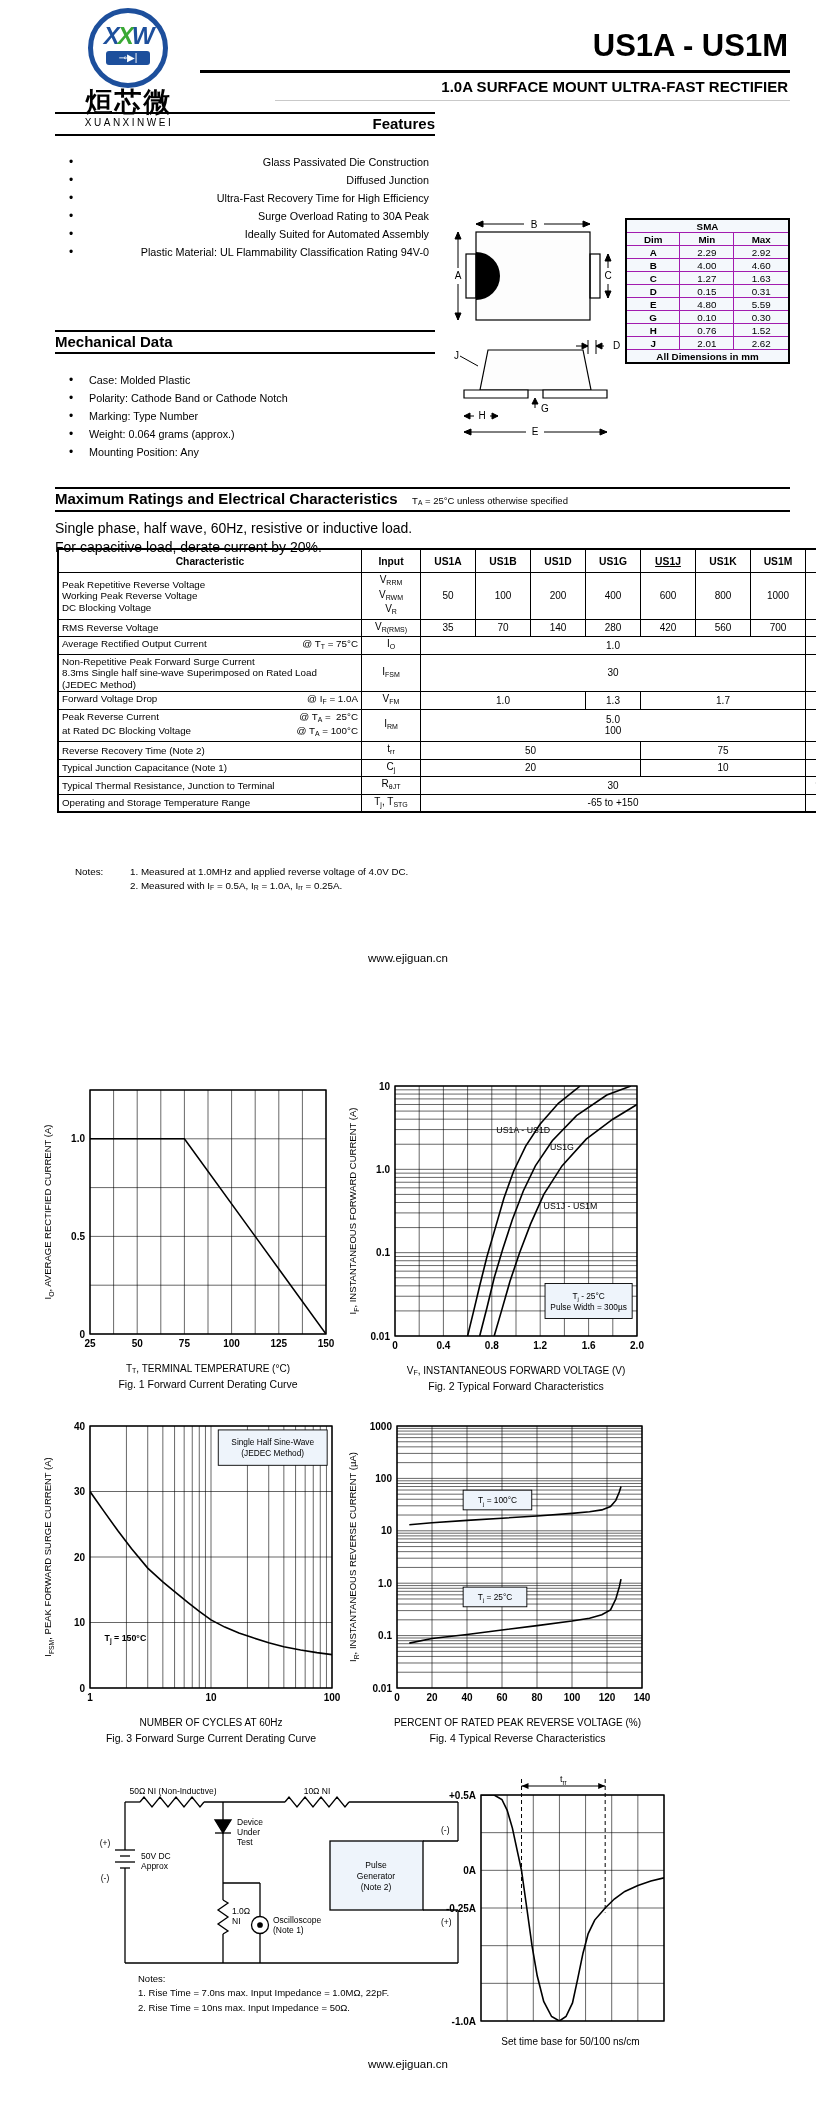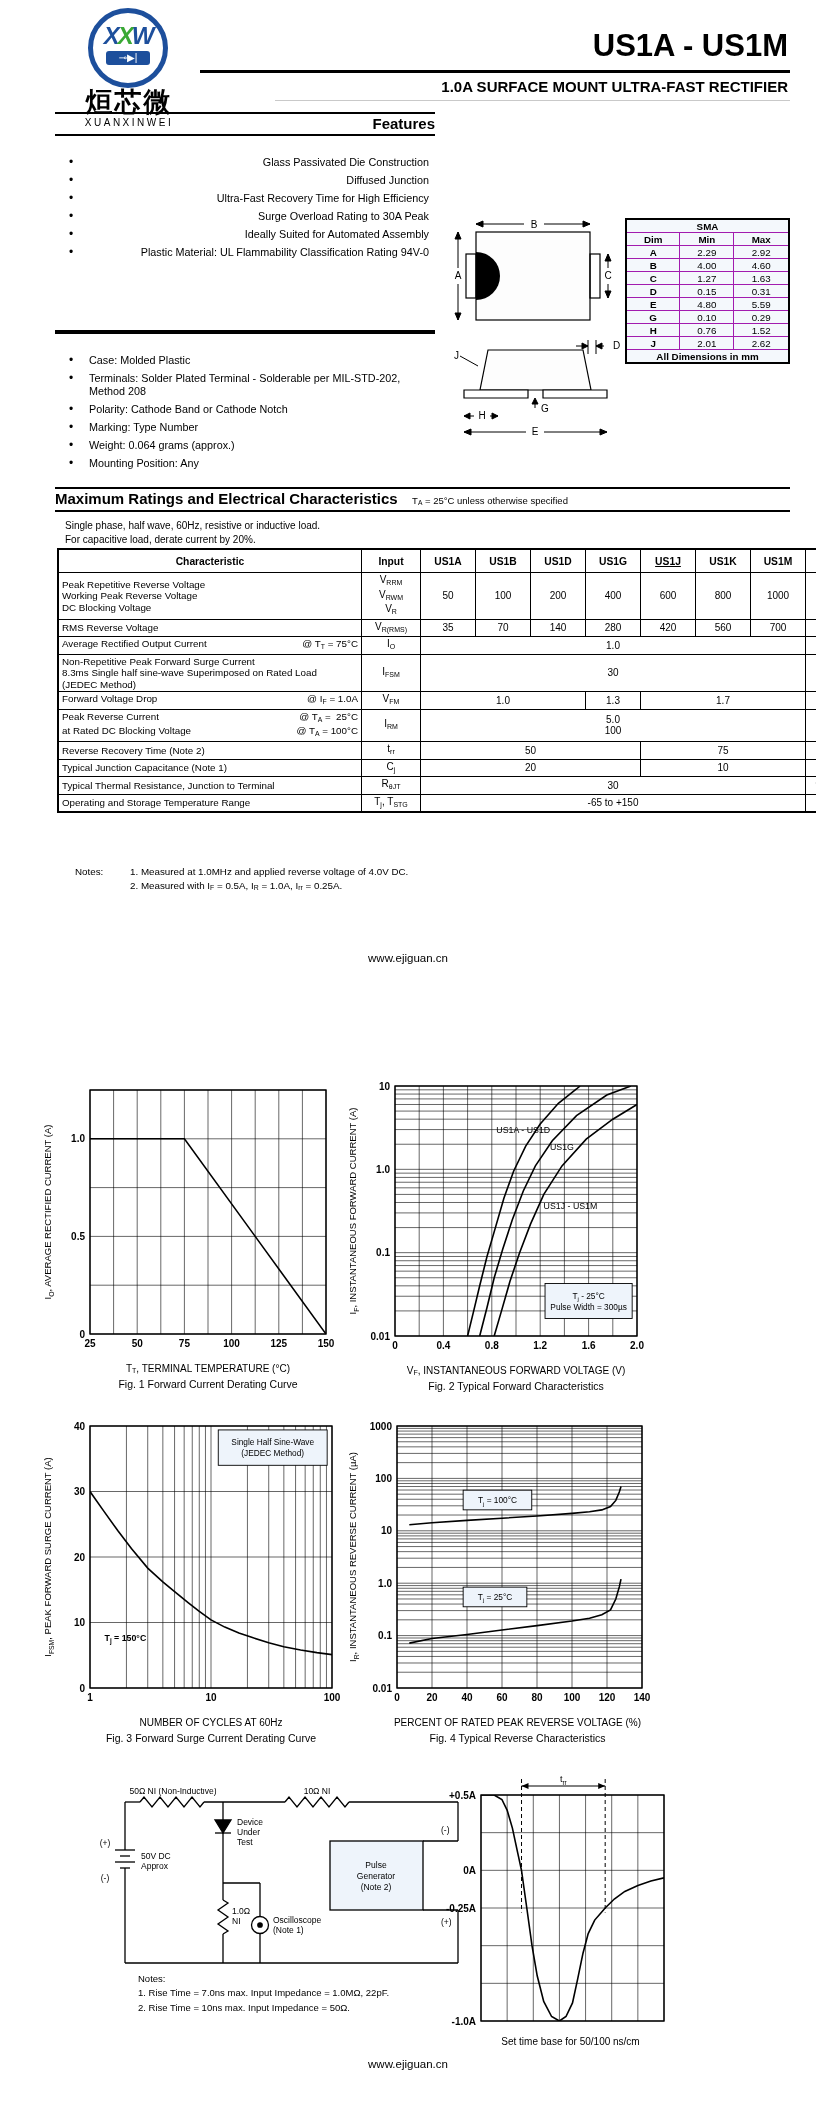--- a/index.html
+++ b/index.html
@@ -23,21 +23,21 @@
   .sec-title{font-size:15px;font-weight:bold;padding:1px 0 2px 0;}
   .bullets{margin:20px 0 0 0;padding:0;list-style:none;font-size:10.8px;line-height:1.2;}
   .bullets li{position:relative;padding-left:34px;margin-bottom:5px;width:340px;}
   .bullets li::before{content:"•";position:absolute;left:14px;top:-1px;font-size:12px;}
   
   .ratings-head{position:absolute;left:55px;right:26px;top:487px;}
   .ratings-title{font-size:15px;font-weight:bold;display:inline-block;}
   .ratings-cond{font-size:9.5px;margin-left:10px;}
   .rule2{height:2px;background:#000;}
   .rule1{height:1.6px;background:#000;}
-  .intro{position:absolute;left:65px;top:519px;font-size:10px;line-height:1.35;}
+  .intro{position:absolute;left:55px;top:519px;font-size:14px;line-height:1.35;}
   
   table.ratings{position:absolute;left:57px;top:548px;border-collapse:collapse;table-layout:fixed;width:720px;border:2px solid #000;font-size:10px;}
   table.ratings th,table.ratings td{border:1px solid #000;padding:1px 3px;vertical-align:middle;}
   table.ratings th{font-size:10.3px;font-weight:bold;height:20px;}
   td.char{font-size:9.8px;text-align:left;}
   td.char .ln{display:flex;justify-content:space-between;line-height:11.5px;}
   td.char .cond{white-space:pre;}
   td.sym,td.val,td.unit{text-align:center;line-height:11.5px;}
   
   table.dims{position:absolute;left:625px;top:218px;border-collapse:collapse;width:165px;border:2px solid #000;font-size:9.8px;text-align:center;background:#f4f8fc;}
@@ -79,24 +79,24 @@
       <li>Diffused Junction</li>
       <li>Ultra-Fast Recovery Time for High Efficiency</li>
       <li>Surge Overload Rating to 30A Peak</li>
       <li>Ideally Suited for Automated Assembly</li>
       <li>Plastic Material: UL Flammability Classification Rating 94V-0</li>
     </ul>
 </div>
 
 <div class="sec" style="top:330px;">
   <div class="sec-rule"></div>
+  <div class="sec-title">Mechanical Data</div>
   <div class="sec-rule"></div>
   <ul class="bullets">
       <li>Case: Molded Plastic</li>
-      <li>Terminals: Solder Plated Terminal - Solderable per MIL-STD-202, Method 208</li>
       <li>Polarity: Cathode Band or Cathode Notch</li>
       <li>Marking: Type Number</li>
       <li>Weight: 0.064 grams (approx.)</li>
       <li>Mounting Position: Any</li>
     </ul>
 </div>
 
 <svg class="abs" style="left:448px;top:216px;" width="172" height="118" viewBox="0 0 172 118">
   <g stroke="#000" stroke-width="1.2" fill="none">
     <rect x="28" y="16" width="114" height="88" fill="#fdfdfd"></rect>
@@ -188,21 +188,21 @@
         <td>0.31</td>
       </tr>
       <tr>
         <td style="font-weight: bold;">E</td>
         <td>4.80</td>
         <td>5.59</td>
       </tr>
       <tr>
         <td style="font-weight: bold;">G</td>
         <td>0.10</td>
-        <td>0.29</td>
+        <td>0.30</td>
       </tr>
       <tr>
         <td style="font-weight: bold;">H</td>
         <td>0.76</td>
         <td>1.52</td>
       </tr>
       <tr>
         <td style="font-weight: bold;">J</td>
         <td>2.01</td>
         <td>2.62</td>

